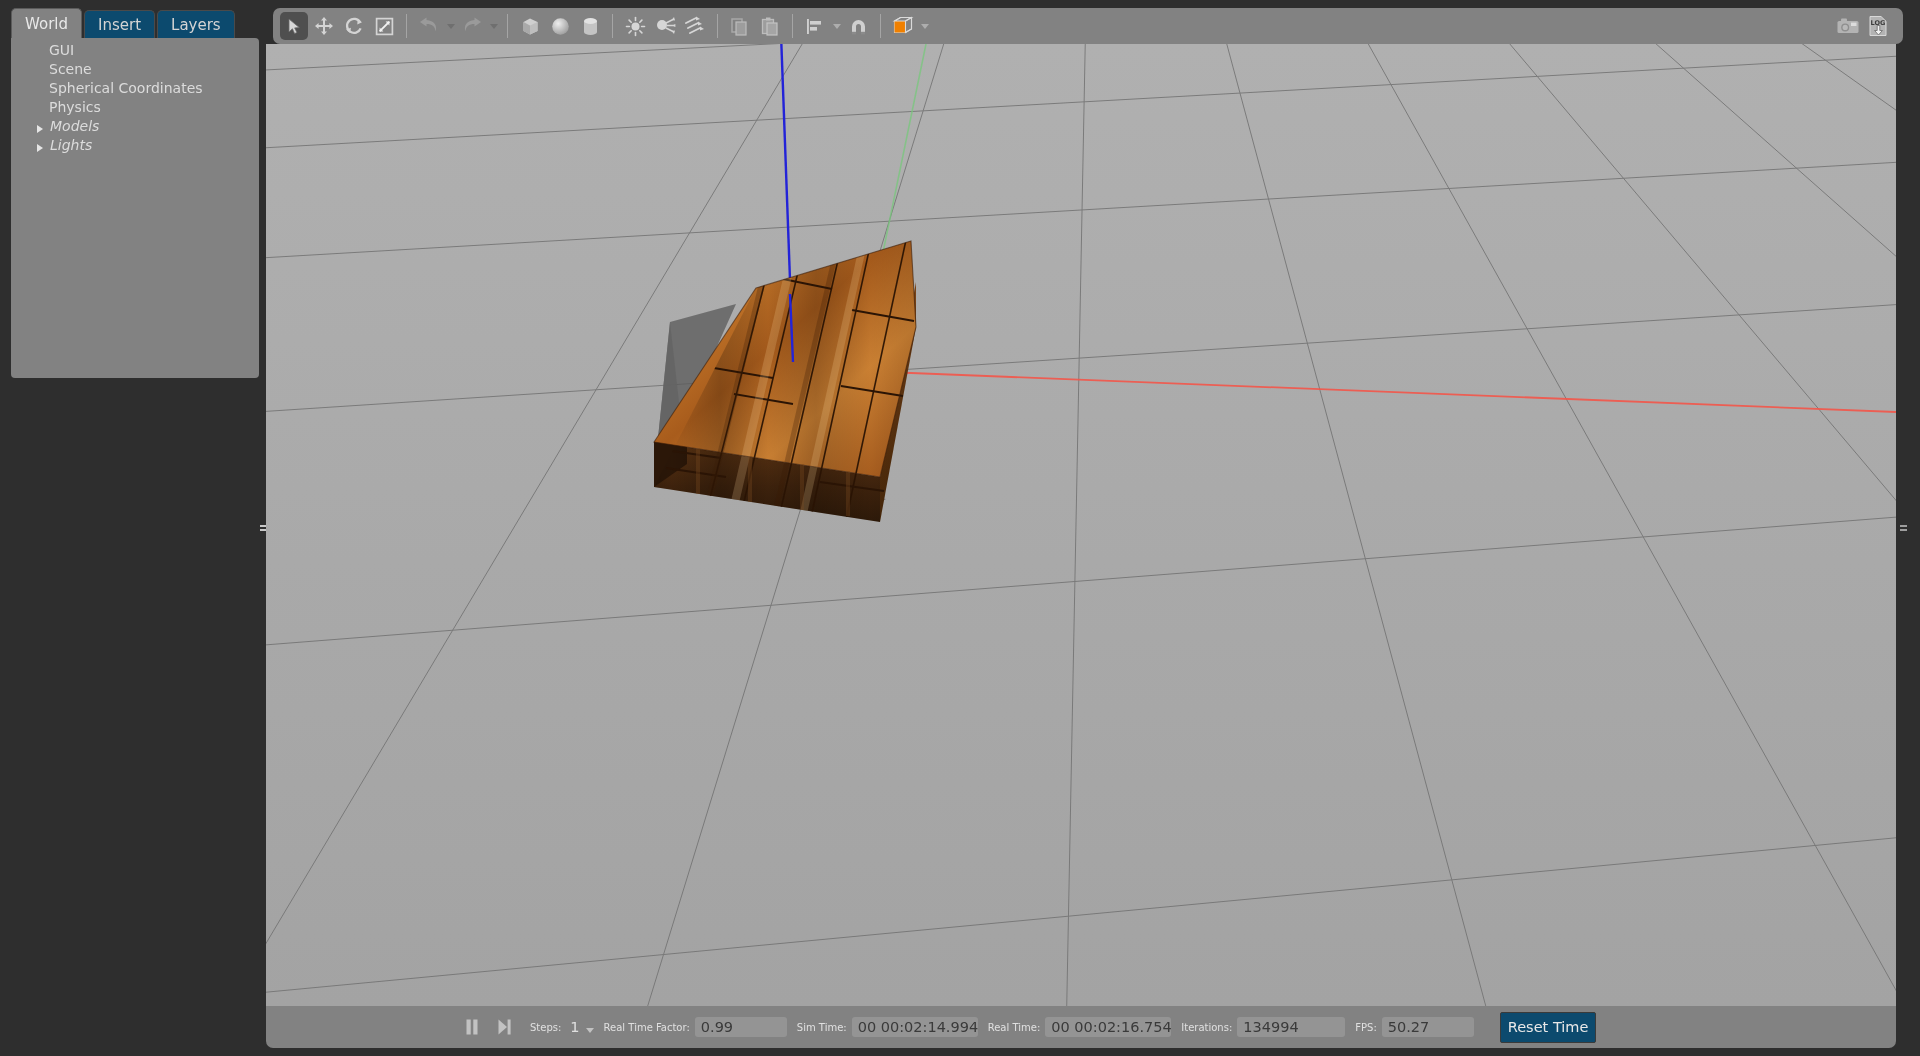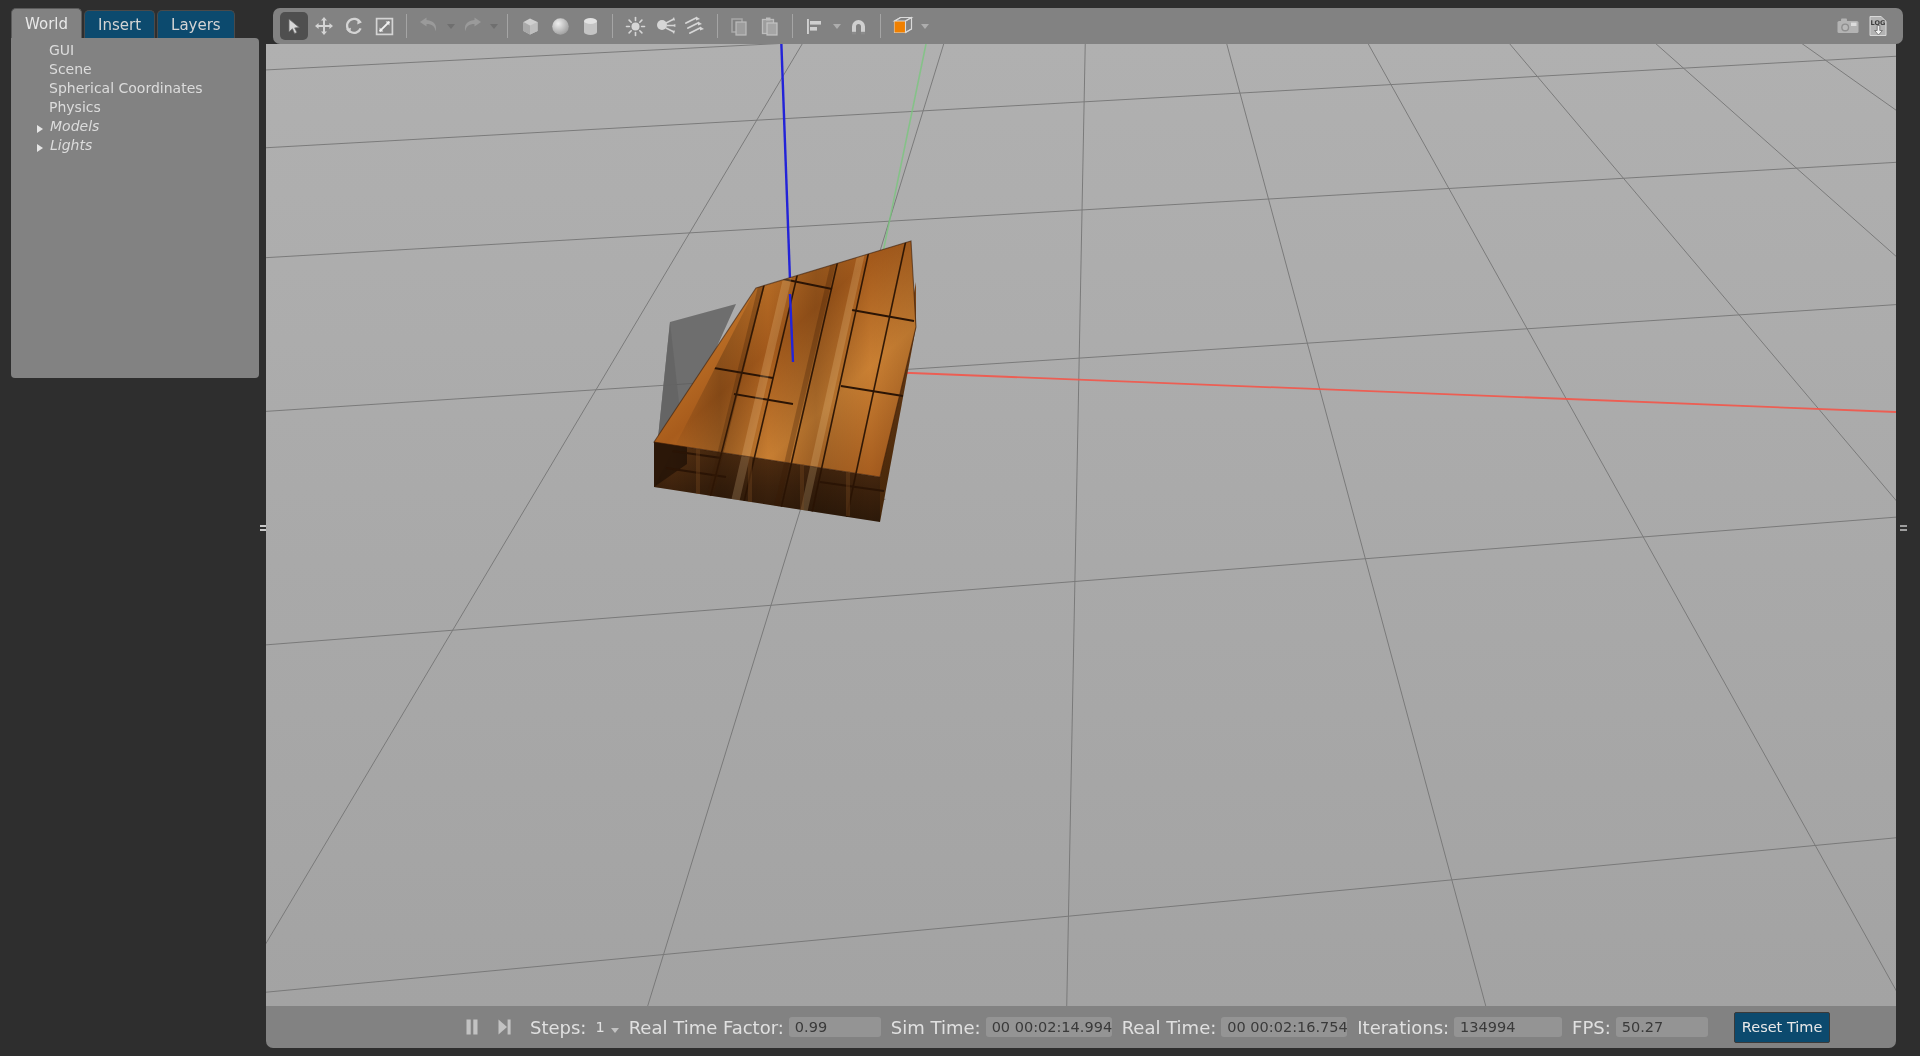--- a/index.html
+++ b/index.html
@@ -213,21 +213,21 @@
     display: flex;
     align-items: center;
   }
   .sb-btn {
     width: 26px; height: 26px;
     display: flex; align-items: center; justify-content: center;
     cursor: pointer;
     margin: 0 3px;
   }
   .sb-label {
-    font-size: 18px;
+    font-size: 10px;
     color: #e0e0e0;
     user-select: none;
     white-space: nowrap;
     margin-left: 10px;
     margin-right: 5px;
   }
   .sb-value {
     font-size: 14.5px;
     color: #3a3a3a;
     background: #949494;

